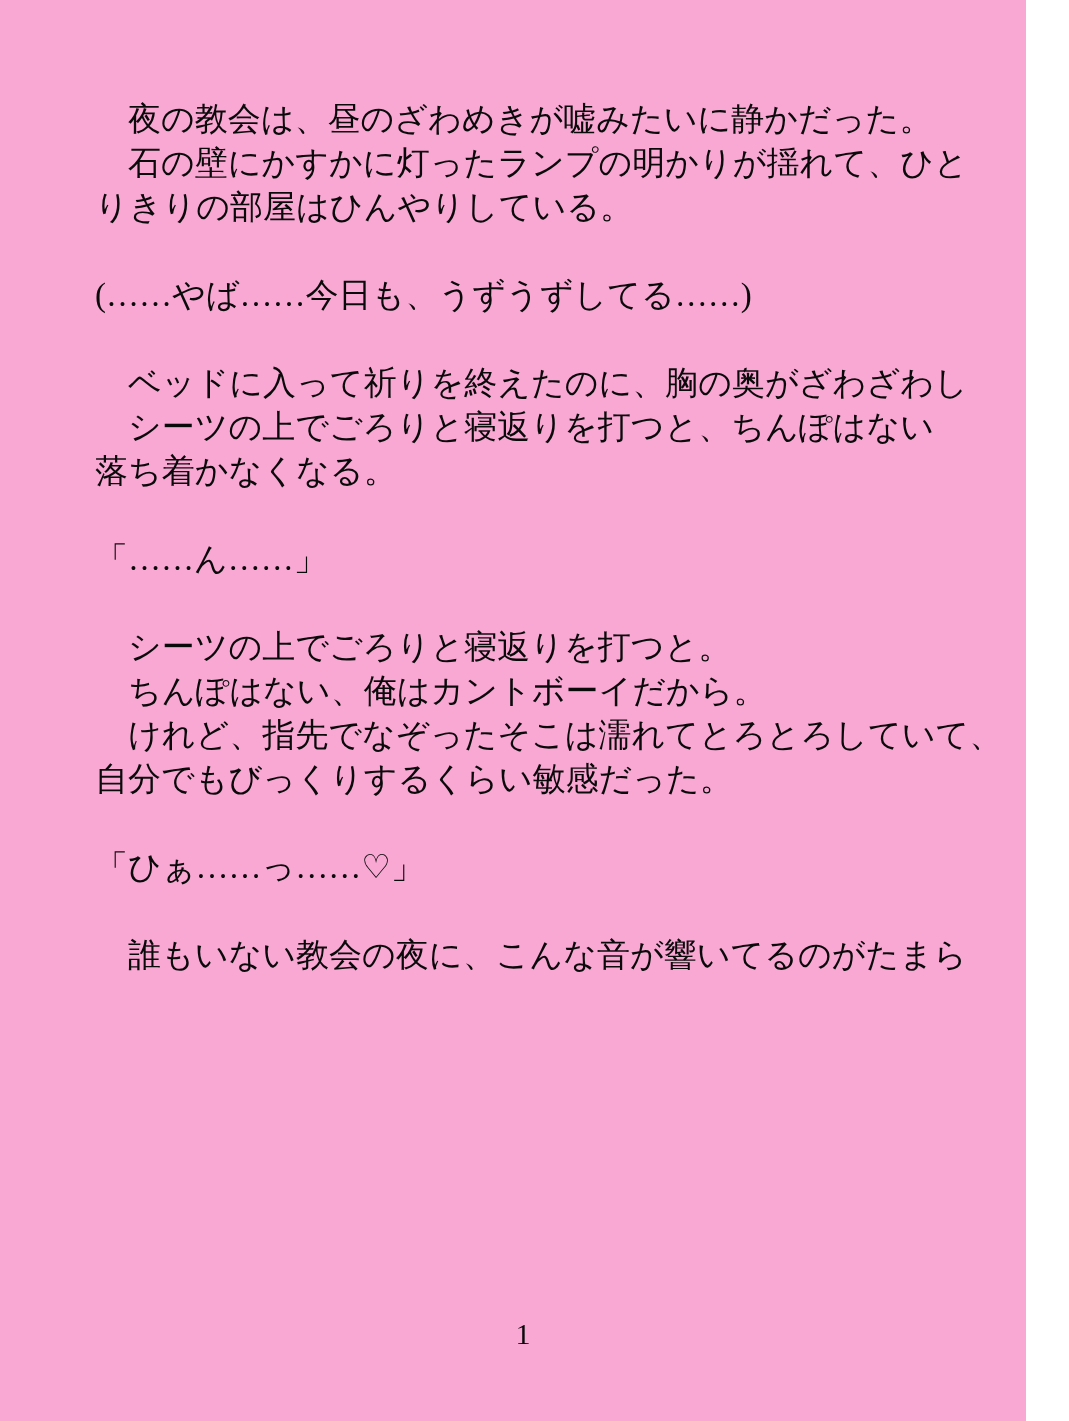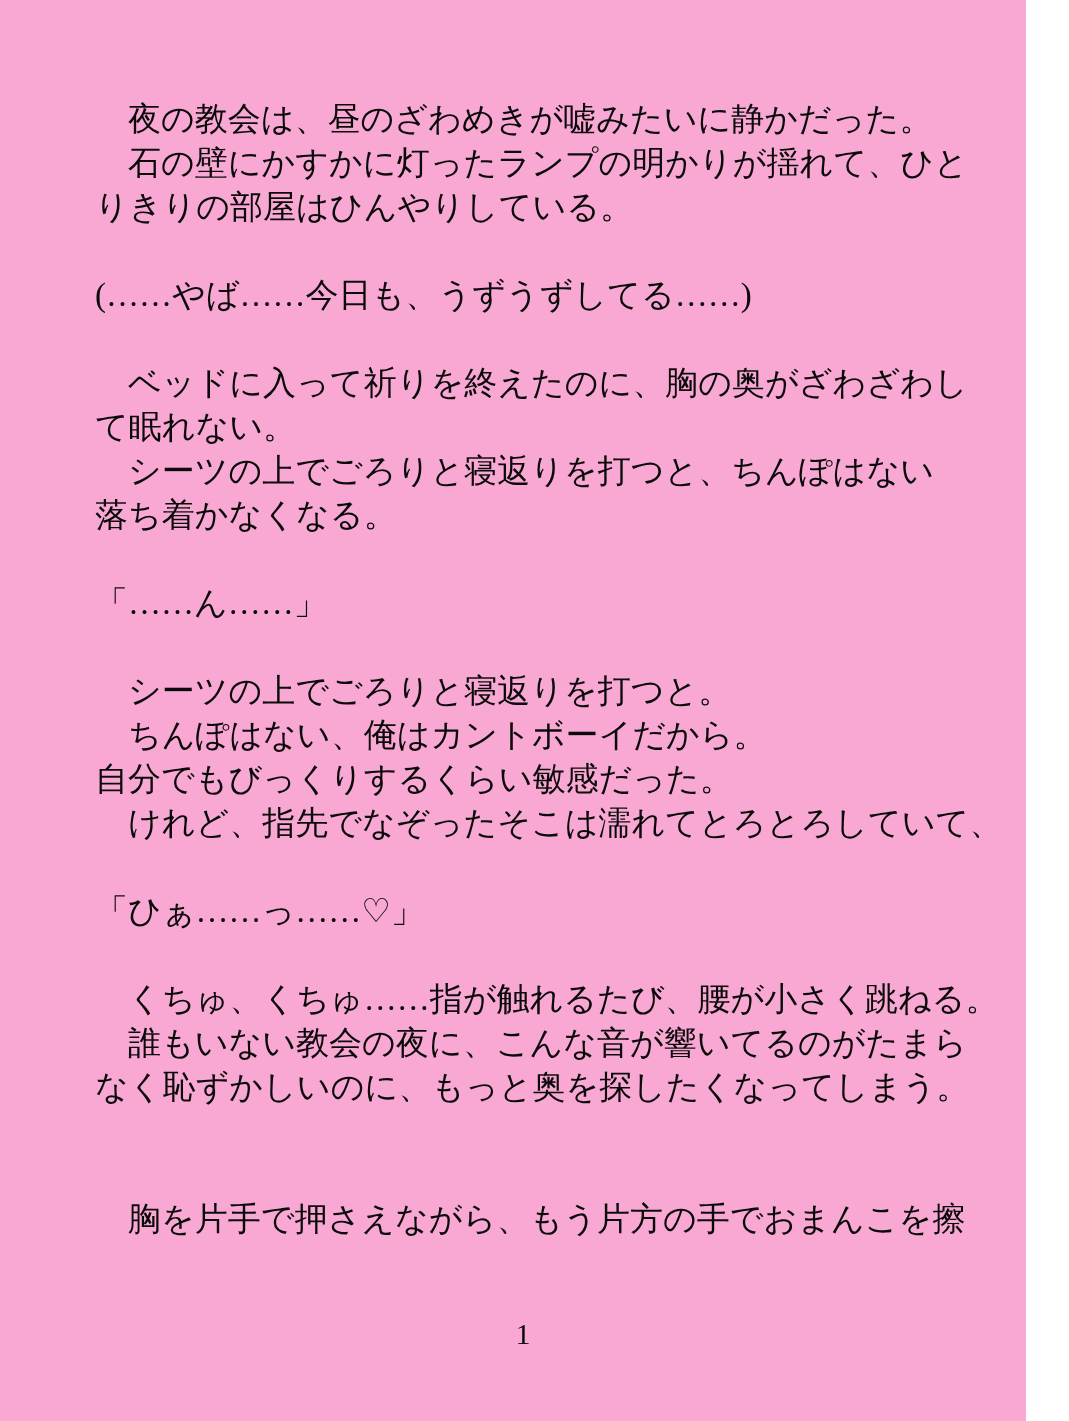--- a/index.html
+++ b/index.html
@@ -49,36 +49,32 @@
 <div class="page">
 
   <div class="text-block">
     <div class="line">　夜の教会は、昼のざわめきが嘘みたいに静かだった。</div>
     <div class="line">　石の壁にかすかに灯ったランプの明かりが揺れて、ひと</div>
     <div class="line">りきりの部屋はひんやりしている。</div>
     <div class="line"></div>
     <div class="line">(……やば……今日も、うずうずしてる……)</div>
     <div class="line"></div>
     <div class="line">　ベッドに入って祈りを終えたのに、胸の奥がざわざわし</div>
-    <div class="line">て眠れない。</div>
     <div class="line">　シーツの上でごろりと寝返りを打つと、ちんぽはない</div>
     <div class="line">落ち着かなくなる。</div>
     <div class="line"></div>
     <div class="line">「……ん……」</div>
     <div class="line"></div>
     <div class="line">　シーツの上でごろりと寝返りを打つと。</div>
     <div class="line">　ちんぽはない、俺はカントボーイだから。</div>
+    <div class="line">　けれど、指先でなぞったそこは濡れてとろとろしていて、</div>
     <div class="line">自分でもびっくりするくらい敏感だった。</div>
-    <div class="line">　けれど、指先でなぞったそこは濡れてとろとろしていて、</div>
     <div class="line"></div>
     <div class="line">「ひぁ……っ……♡」</div>
     <div class="line"></div>
-    <div class="line">　くちゅ、くちゅ……指が触れるたび、腰が小さく跳ねる。</div>
     <div class="line">　誰もいない教会の夜に、こんな音が響いてるのがたまら</div>
-    <div class="line">なく恥ずかしいのに、もっと奥を探したくなってしまう。</div>
     <div class="line"></div>
     <div class="line"></div>
-    <div class="line">　胸を片手で押さえながら、もう片方の手でおまんこを擦</div>
   </div>
 
   <div class="page-footer">1</div>
 
 </div>
 
 </body></html>

